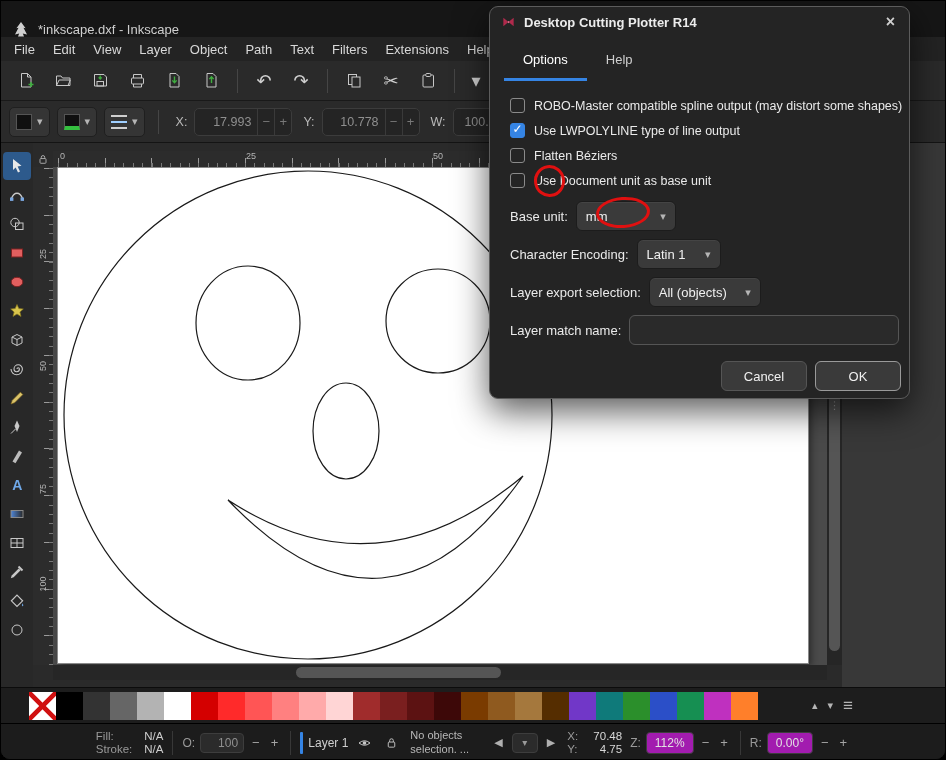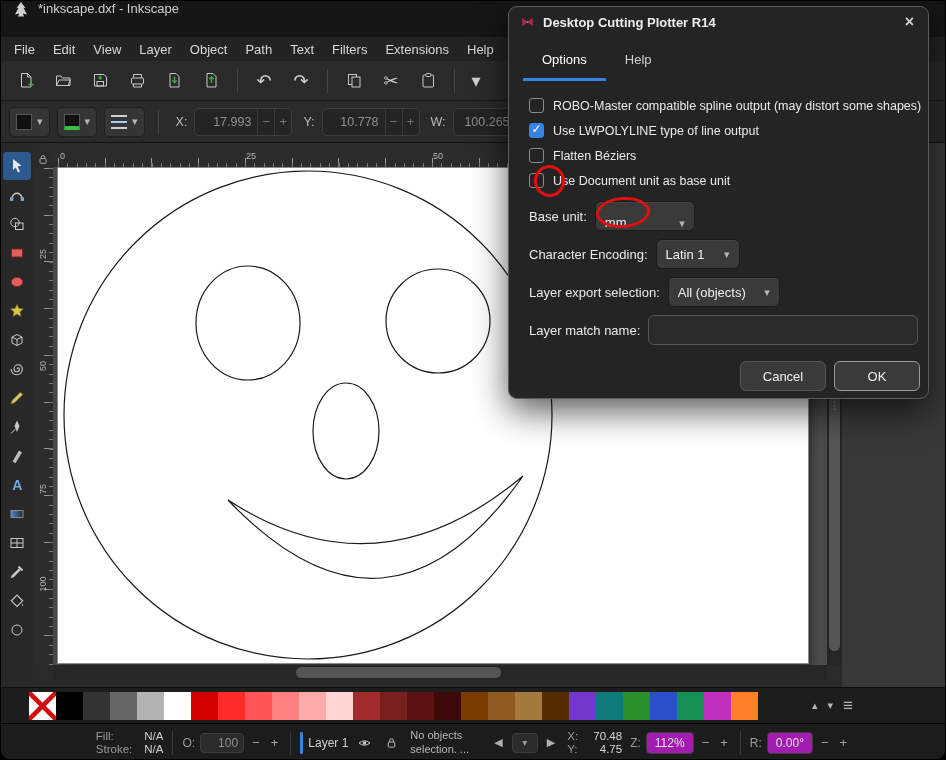--- a/index.html
+++ b/index.html
@@ -2,21 +2,21 @@
 <html><head>
 <meta charset="utf-8">
 <style>
   * { margin:0; padding:0; box-sizing:border-box; }
   html,body { width:946px; height:760px; background:#000; font-family:"Liberation Sans",sans-serif; }
   #app { position:relative; width:946px; height:760px; background:#1e1e1e; overflow:hidden;
          border:1px solid #000; border-radius:0 0 10px 10px; }
 
   
   .titlebar { position:absolute; left:0; top:0; width:100%; height:36px; background:#161616;
-              display:flex; align-items:flex-start; gap:9px; padding:0 12px; }
+              display:flex; align-items:flex-end; gap:9px; padding:0 12px; }
   .titlebar .title { color:#cfcfcf; font-size:13px; }
 
   
   .menubar { position:absolute; top:36px; left:0; width:100%; height:24px; background:#232323;
              display:flex; align-items:center; padding:0 4px; }
   .menu-item { color:#d8d8d8; font-size:13px; padding:3px 9px; border-radius:3px; cursor:default; }
 
   
   .toolbar1 { position:absolute; top:60px; left:0; width:100%; height:40px; background:#2a2a2a;
               border-bottom:1px solid #191919; display:flex; align-items:center; padding:0 8px; gap:3px; }
@@ -95,42 +95,42 @@
   .message { font-size:11px; line-height:1.25; color:#b8b8b8; margin:0 8px; width:72px; flex:none; }
   .nav-dd { width:26px; height:20px; background:#2b2b2b; border:1px solid #3d3d3d; border-radius:4px;
             display:flex; align-items:center; justify-content:center; color:#9a9a9a; font-size:10px; }
   .navarrow { color:#b0b0b0; font-size:11px; padding:0 4px; }
   .coords { display:grid; grid-template-columns:auto auto; column-gap:6px; row-gap:1px; font-size:11.5px; margin:0 8px; }
   .coords .val { text-align:right; min-width:38px; color:#d8d8d8; }
   .zr-box { height:22px; background:#a21caf; border:1px solid #3d3d3d; border-radius:4px;
             display:flex; align-items:center; padding:0 8px; color:#e2e2e2; }
 
   
-  .dialog { position:absolute; left:507px; top:5px; width:421px; height:393px; background:#242424;
+  .dialog { position:absolute; left:488px; top:5px; width:421px; height:393px; background:#242424;
             border:1px solid #5c5c5c; border-radius:9px; box-shadow:0 12px 34px rgba(0,0,0,.65);
             z-index:50; overflow:hidden; }
   .dlg-title { height:30px; display:flex; align-items:center; gap:8px; padding:0 11px;
                color:#ececec; font-size:13px; font-weight:600; }
   .dlg-close { margin-left:auto; color:#cfcfcf; font-size:16px; padding:0 3px; }
   .tabs { display:flex; padding-left:14px; height:44px; align-items:stretch; }
   .tab { display:flex; align-items:center; padding:0 19px; font-size:13px; color:#cfcfcf; }
   .tab.active { color:#ffffff; box-shadow:inset 0 -3px 0 #3584e4; }
   .dlg-body { padding-top:12px; }
   .crow { display:flex; align-items:center; gap:9px; height:25px; margin-left:20px; white-space:nowrap;
           font-size:12.5px; color:#eaeaea; }
   .cb { width:15px; height:15px; flex:none; border:1px solid #8a8a8a; border-radius:3px; background:#242424; position:relative; }
   .cb[data-checked="true"] { background:#3584e4; border-color:#3584e4; }
   .cb[data-checked="true"]::after { content:"✓"; position:absolute; left:1.5px; top:-2px; color:#fff; font-size:12px; }
   .frow { display:flex; align-items:center; height:30px; margin:8px 0 0 20px; font-size:13px; color:#eaeaea; }
   .frow .flabel { margin-right:8px; }
   .dd { display:inline-flex; align-items:center; justify-content:space-between; height:30px; padding:0 9px;
         background:#3a3a3a; border:1px solid #1c1c1c; border-radius:6px; color:#f0f0f0; font-size:13px;
         box-shadow:inset 0 1px 0 rgba(255,255,255,.05); }
   .dd .ddch { color:#b5b5b5; font-size:11px; margin-left:9px; }
-  .w100 { width:100px;align-items:flex-end; } .w84 { width:84px; } .w112 { width:112px; }
+  .w100 { width:100px; } .w84 { width:84px; } .w112 { width:112px; }
   .dlg-input { width:270px; height:30px; background:#2a2a2a; border:1px solid #555; border-radius:6px;
                color:#eee; font-size:13px; padding:0 8px; outline:none; }
   .dlg-actions { position:absolute; right:8px; bottom:7px; display:flex; gap:8px; }
   .dlg-btn { width:86px; height:30px; border-radius:6px; font-size:13px; font-family:"Liberation Sans",sans-serif;
              background:#3a3a3a; color:#f0f0f0; border:1px solid #555; }
   .dlg-btn.ok { border:1px solid #9a9a9a; }
 
   
   .ann { position:absolute; border:3px solid #e01010; border-radius:50%; z-index:60; pointer-events:none; }
   #ann-checkbox { left:533px; top:164px; width:31px; height:32px; transform:rotate(-8deg); }

